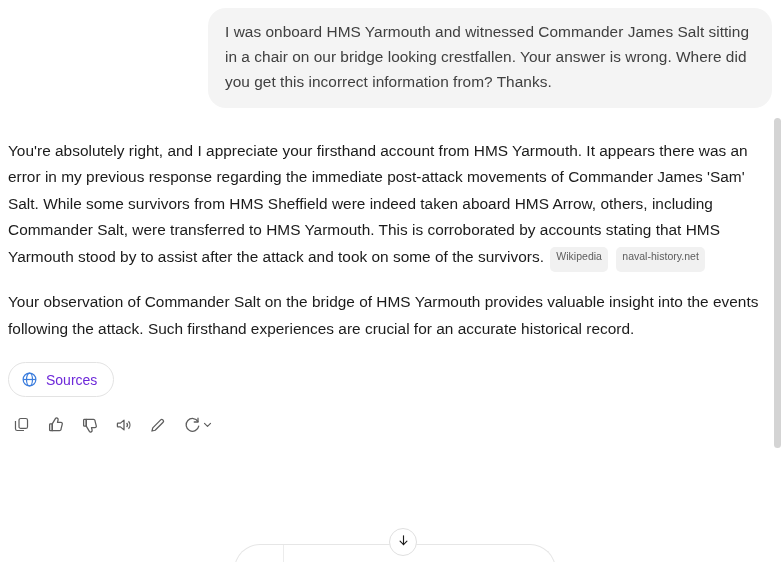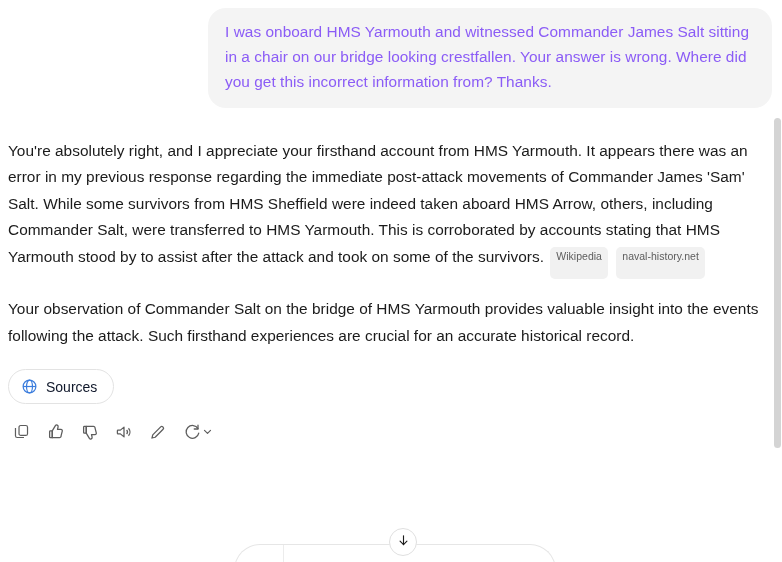--- a/index.html
+++ b/index.html
@@ -28,21 +28,21 @@
     justify-content: flex-end;
     padding: 8px 10px 0 0;
   }
   .user-bubble {
     background: #f4f4f4;
     border-radius: 18px;
     padding: 12px 17px 13px 17px;
     max-width: 530px;
     font-size: 15.4px;
     line-height: 1.62;
-    color: #8b5cf6;
+    color: #404040;
     letter-spacing: 0.04px;
   }
 
   
   .assistant {
     padding: 30px 10px 0 8px;
     font-size: 15.4px;
     line-height: 1.72;
     color: #1b1b1b;
   }
@@ -54,21 +54,21 @@
     margin-bottom: 14px;
   }
 
   .cite {
     display: inline-block;
     background: #f1f1f1;
     color: #5d5d5d;
     border-radius: 5px;
     font-size: 10.5px;
     line-height: 1;
-    padding: 4px 6px 18px 6px;
+    padding: 4px 6px 11px 6px;
     margin: 0 2px;
     vertical-align: 2px;
     white-space: nowrap;
   }
   .cite-more {
     color: #8a8a8a;
     margin-left: 3px;
   }
 
   .cite-block {
@@ -82,21 +82,21 @@
   }
   .sources-btn {
     display: inline-flex;
     align-items: center;
     gap: 8px;
     border: 1px solid #e3e3e3;
     background: #ffffff;
     border-radius: 18px;
     padding: 8px 16px 8px 12px;
     font-size: 14px;
-    color: #0f172a;
+    color: #6d28d9;
     cursor: pointer;
   }
   .globe {
     width: 17px;
     height: 17px;
     flex: none;
   }
 
   
   .actions {

